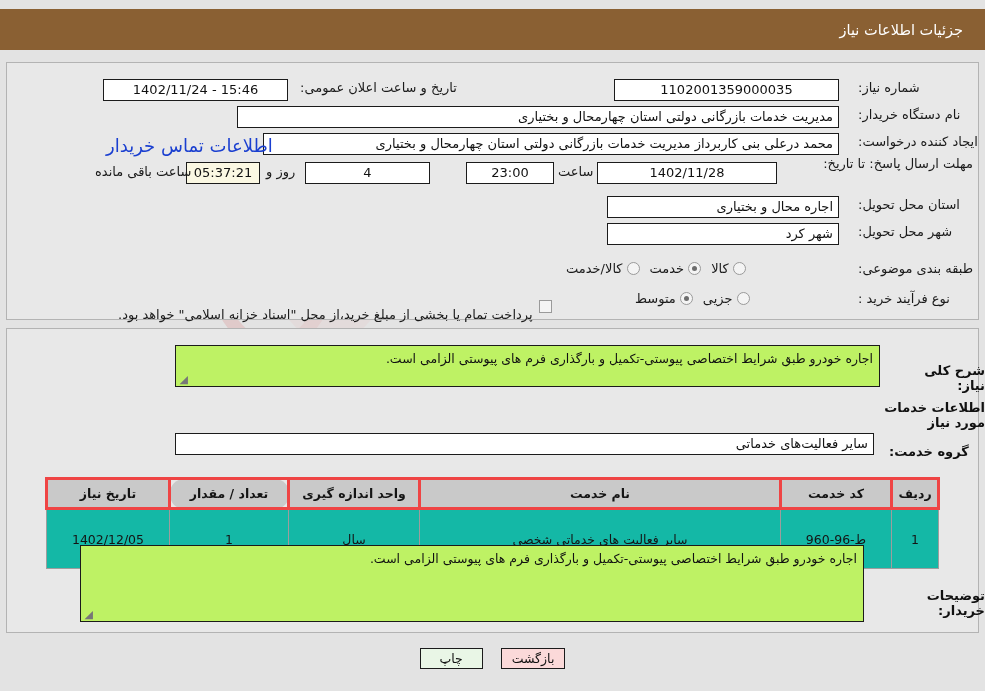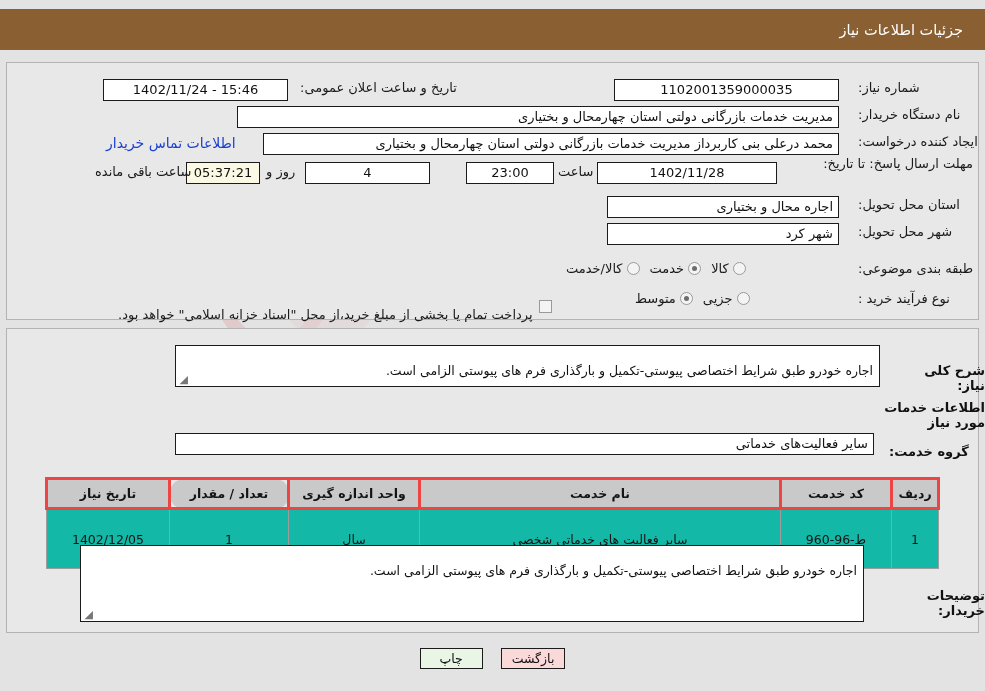--- a/index.html
+++ b/index.html
@@ -82,21 +82,21 @@
     overflow: hidden;
     white-space: nowrap;
     text-overflow: clip;
   }
   .fld.ctr  { text-align: center; }
   .fld.rgt  { text-align: right; }
   .fld.yellow { background: #fbf8e3; }
 
   .link {
     color: #1a3fd0;
-    font-size: 14px;
+    font-size: 18px;
     text-decoration: none;
     cursor: pointer;
     white-space: nowrap;
   }
 
   
   .radio {
     width: 13px; height: 13px;
     border-radius: 50%;
     border: 1px solid #9a9a9a;
@@ -121,26 +121,26 @@
     border: 1px solid #9a9a9a;
     background: #f4f4f4;
     box-sizing: border-box;
     display: inline-block;
     vertical-align: middle;
   }
 
   
   .ta {
     position: absolute;
-    background: #ffffff;
+    background: #bef264;
     border: 1px solid #1b1b1b;
     box-sizing: border-box;
     font-size: 12.5px;
     color: #111;
-    padding: 16px 6px 0 6px;
+    padding: 4px 6px 0 6px;
     line-height: 1.5;
     overflow: hidden;
     text-align: right;
   }
   .ta .grip {
     position: absolute;
     left: 2px; bottom: 1px;
     width: 10px; height: 10px;
     color: #777;
     font-size: 11px;

